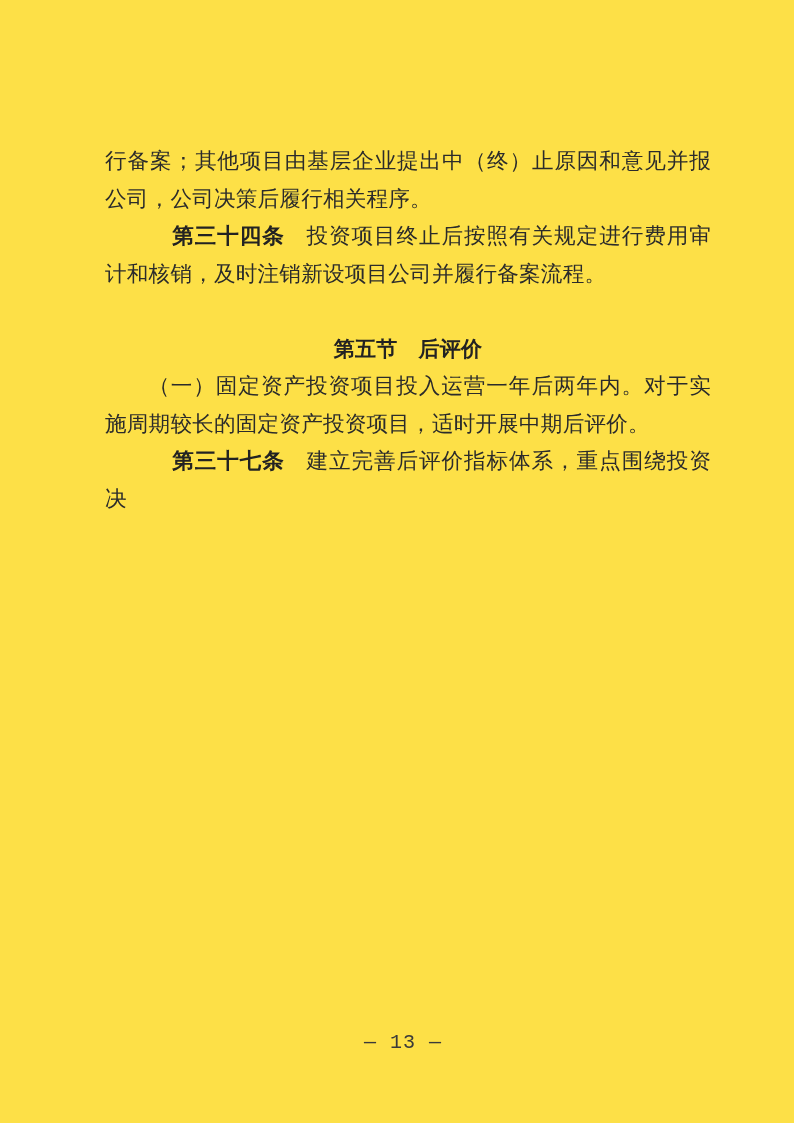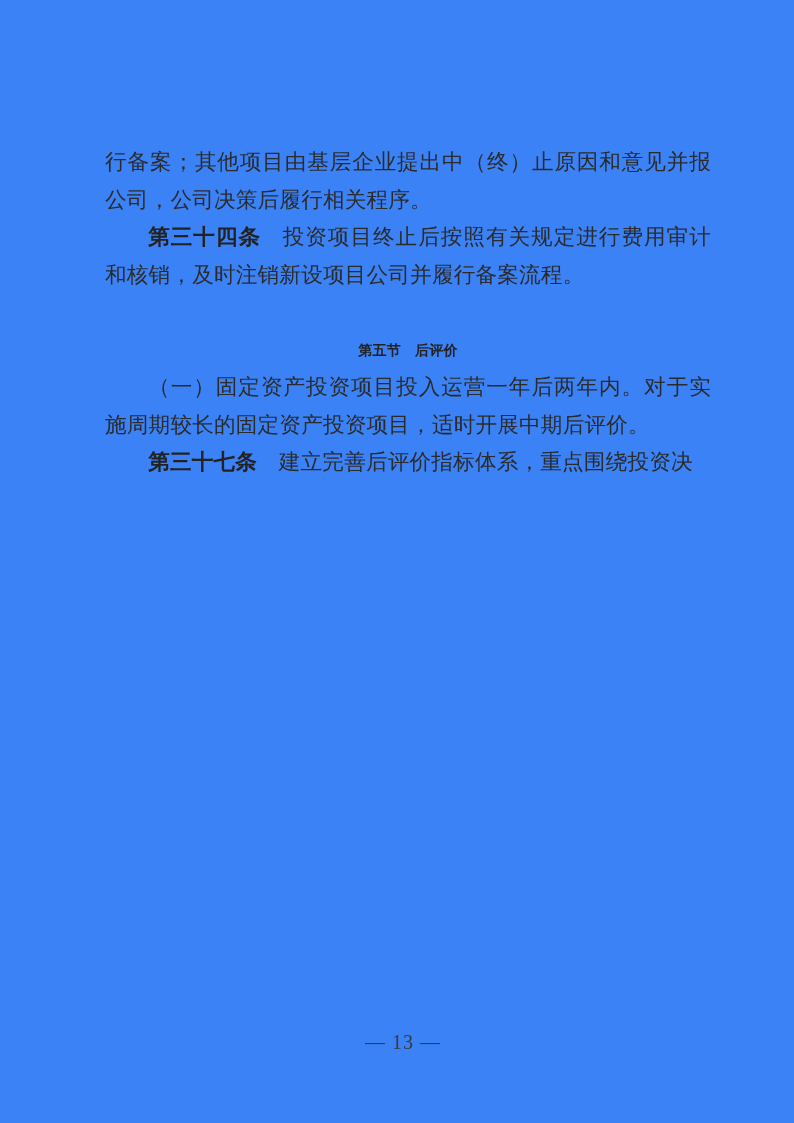--- a/index.html
+++ b/index.html
@@ -5,23 +5,23 @@
   html, body {
     margin: 0;
     padding: 0;
     background: #e9e9e9;
   }
   .page {
     position: relative;
     width: 794px;
     height: 1123px;
     margin: 0 auto;
-    background: #3b82f6;
+    background: #fde047;
     overflow: hidden;
-    font-family: Liberation Serif, serif;
+    font-family: Liberation Mono, monospace;
   }
   .content {
     position: absolute;
     left: 105px;
     top: 144px;
     width: 606px;
     font-size: 21.6px;
     line-height: 37.5px;
     color: #2b2b2b;
     text-align: justify;
@@ -32,26 +32,27 @@
     padding: 0;
     text-indent: 2em;
   }
   .para.continuation {
     text-indent: 0;
   }
   .lead {
     font-weight: bold;
     color: #222222;
     margin-right: 1em;
+    margin-left: 24px;
   }
   .heading {
     margin: 37.5px 0 0 0;
     padding: 0;
     text-indent: 0;
-    font-size: 14px;
+    font-size: 21px;
     line-height: 37.5px;
     font-weight: bold;
     color: #222222;
     text-align: center;
   }
   .footer {
     position: absolute;
     left: 6px;
     top: 998px;
     width: 100%;

